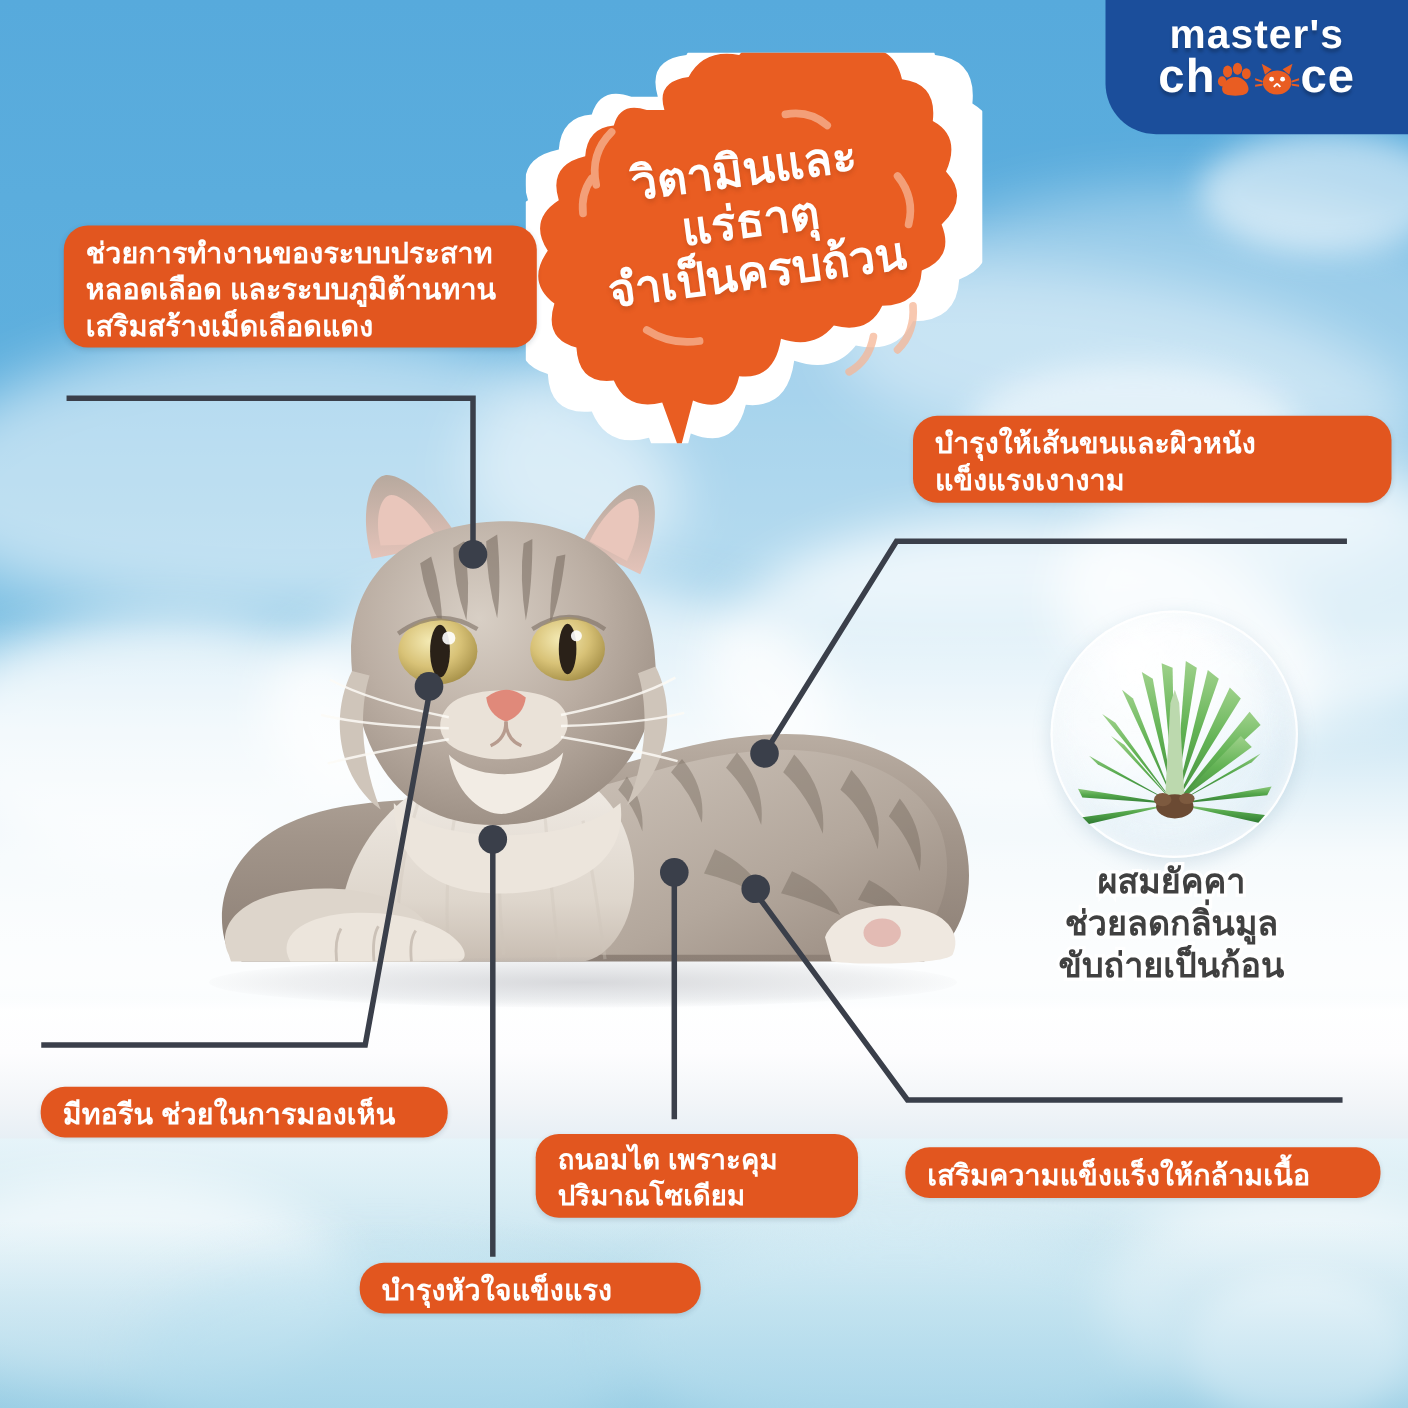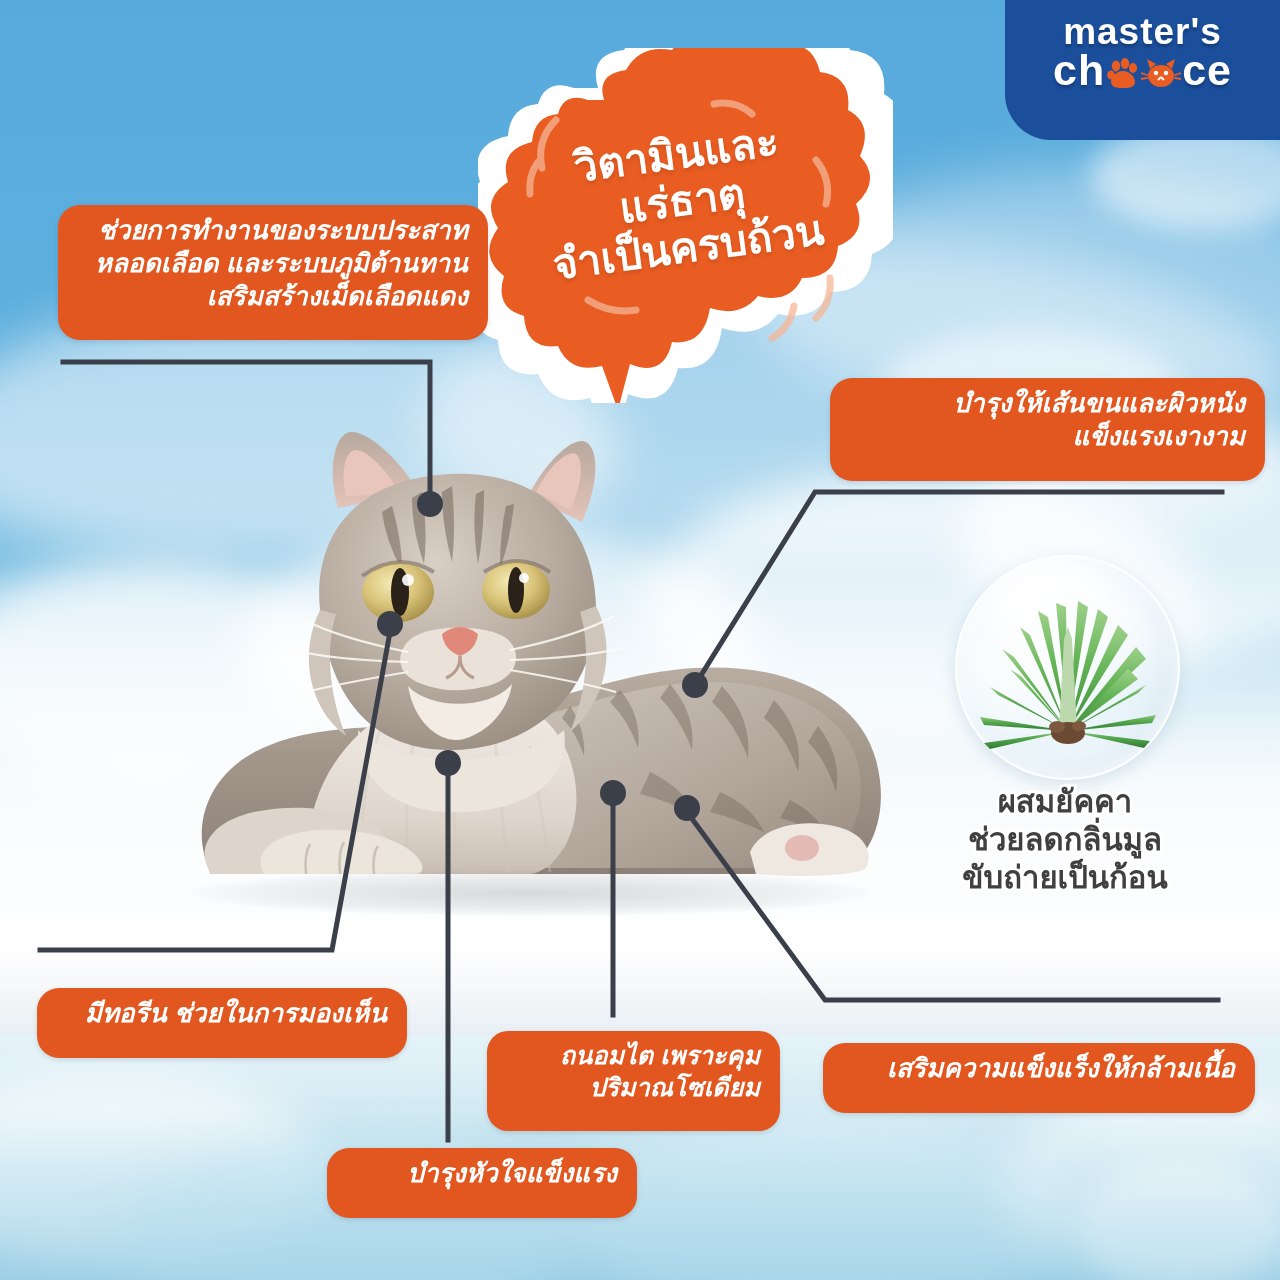--- a/index.html
+++ b/index.html
@@ -25,23 +25,23 @@
   
   .cat-wrap{position:absolute;left:150px;top:400px;width:760px;height:540px;}
   .cat-shadow{position:absolute;left:40px;top:470px;width:680px;height:46px;border-radius:50%;
     background:radial-gradient(ellipse at center,rgba(120,120,130,.28) 0%,rgba(120,120,130,.10) 55%,rgba(120,120,130,0) 75%);}
 
   
   .connectors{position:absolute;inset:0;}
 
   
   .label{position:absolute;background:#e2561f;color:#fff;border-radius:22px;
-    padding:9px 20px 28px;text-align:right;line-height:1.26;
+    padding:9px 20px 4px;text-align:left;line-height:1.26;
     font-weight:700;letter-spacing:.1px;
-    box-shadow:0 2px 5px rgba(40,60,90,.16);font-style:italic;}
+    box-shadow:0 2px 5px rgba(40,60,90,.16);}
   .label.big{font-size:26px;}
   .label.mid{font-size:25px;}
 
   
   .bubble{position:absolute;left:478px;top:48px;width:415px;height:355px;}
   .bubble svg{position:absolute;left:0;top:0;}
   .bubble .btxt{position:absolute;left:0;top:0;width:415px;height:355px;
     display:flex;flex-direction:column;align-items:center;justify-content:center;
     transform:rotate(-7.5deg);padding-bottom:50px;box-sizing:border-box;}
   .bubble .btxt span{display:block;color:#fff;font-weight:800;font-size:42px;line-height:1.12;
@@ -55,21 +55,21 @@
     box-shadow:inset 0 0 26px rgba(255,255,255,.95),inset -8px -10px 26px rgba(170,205,225,.45),0 5px 16px rgba(120,160,185,.25);
     border:2px solid rgba(255,255,255,.85);}
   .orb:after{content:"";position:absolute;left:18%;top:10%;width:30%;height:18%;border-radius:50%;
     background:radial-gradient(ellipse,rgba(255,255,255,.95),rgba(255,255,255,0) 70%);}
   .yucca-txt{position:absolute;left:900px;top:783px;width:330px;text-align:center;
     font-weight:800;font-size:31px;line-height:1.23;color:#404040;
     -webkit-text-stroke:6px #fff;paint-order:stroke fill;}
   .yucca-txt span{display:block;}
 
   
-  .logo{position:absolute;right:0;top:0;width:275px;height:140px;background:#1b4e9b;
+  .logo{position:absolute;right:0;top:0;width:275px;height:122px;background:#1b4e9b;
     border-bottom-left-radius:46px;}
   .logo .lg{position:absolute;left:0;right:0;top:14px;text-align:center;}
   .logo .lg .row{color:#fff;font-weight:800;font-size:37px;line-height:.96;letter-spacing:1px;
     text-shadow:0 3px 3px rgba(0,0,0,.22);}
   .logo .lg .row2{font-size:43px;display:flex;align-items:center;justify-content:center;gap:1px;}
   .pawicon,.caticon{display:inline-block;position:relative;}
 </style>
 </head>
 <body>
 

